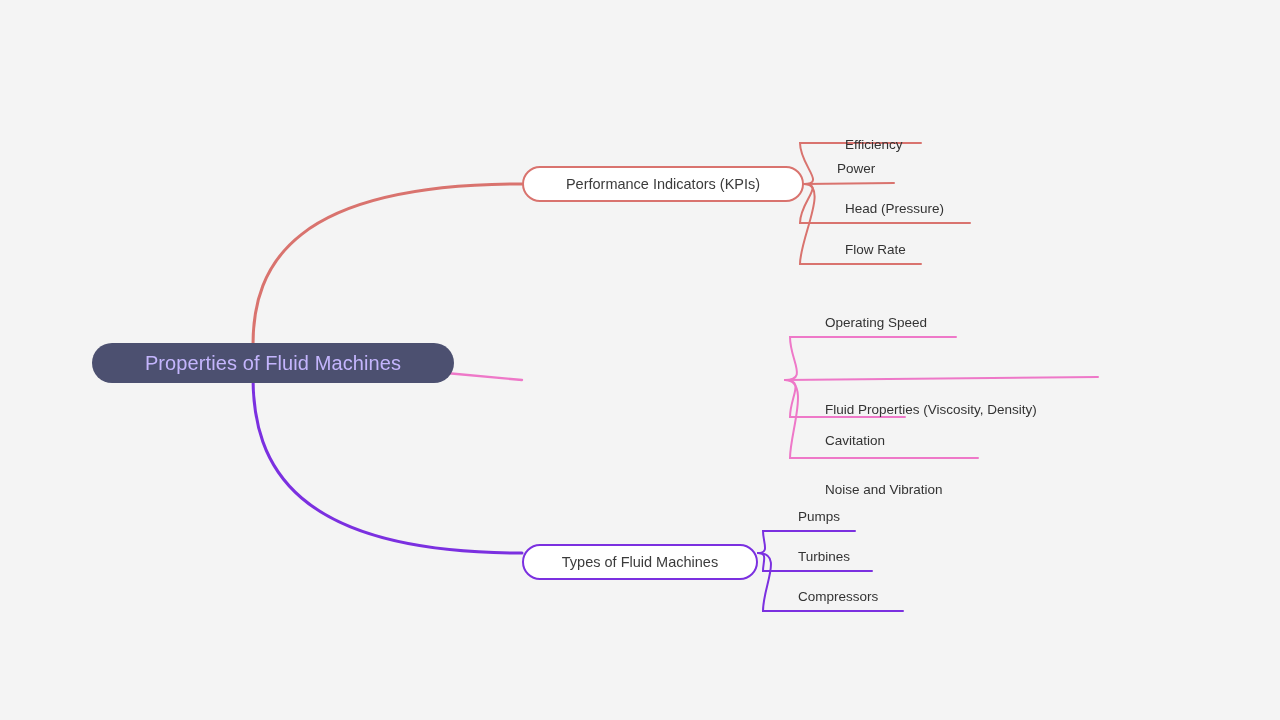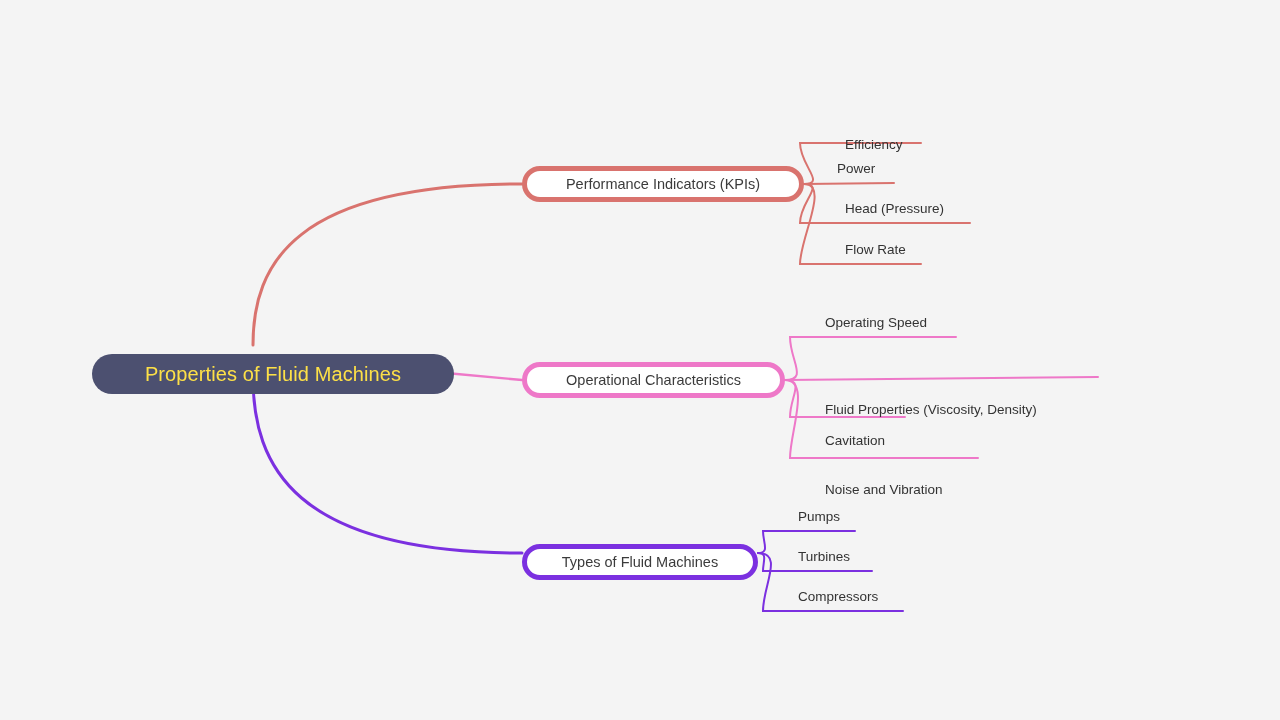--- a/index.html
+++ b/index.html
@@ -53,21 +53,21 @@
   }
 
   
   .branch-node {
     position: absolute;
     display: flex;
     align-items: center;
     justify-content: center;
     background: #ffffff;
     border-radius: 999px;
-    border: 5px solid #0c4a6e;
+    border: 2px solid #0c4a6e;
     font-size: 14.5px;
     color: #3b3b3b;
     white-space: nowrap;
     box-sizing: border-box;
     padding: 0 20px;
   }
 
   
   .leaf-node {
     position: absolute;
@@ -94,43 +94,40 @@
       <path d="M 785 380 C 805.35 380, 790 396.65, 790 417 L 905 417" fill="none" stroke="#ee78c8" stroke-width="2" stroke-linecap="round"></path>
       <path d="M 785 380 C 811 380, 790 432, 790 458 L 978 458" fill="none" stroke="#ee78c8" stroke-width="2" stroke-linecap="round"></path>
       <path d="M 253 377 C 253 465, 293 553, 522 553" fill="none" stroke="#7b30e0" stroke-width="3" stroke-linecap="round"></path>
       <path d="M 758 553 C 770.1 553, 763 543.1, 763 531 L 855 531" fill="none" stroke="#7b30e0" stroke-width="2" stroke-linecap="round"></path>
       <path d="M 758 553 C 768 553, 763 561, 763 571 L 872 571" fill="none" stroke="#7b30e0" stroke-width="2" stroke-linecap="round"></path>
       <path d="M 758 553 C 784 553, 763 585, 763 611 L 903 611" fill="none" stroke="#7b30e0" stroke-width="2" stroke-linecap="round"></path>
     </svg>
 
   <div class="node-layer">
 
-    <div class="central-node" id="central-node" style="left: 92px; top: 354px; width: 362px; height: 40px; background: rgb(76, 80, 112); color: #fde047;">
+    <div class="central-node" id="central-node" style="left: 92px; top: 343px; width: 362px; height: 40px; background: rgb(76, 80, 112); color: #c4b5fd;">
       <span>Properties of Fluid Machines</span>
     </div>
 
     <div class="branch-node" id="branch-0" style="left: 522px; top: 166px; width: 282px; height: 36px; border-color: rgb(217, 115, 110);">
       <span>Performance Indicators (KPIs)</span>
     </div>
     <div class="leaf-node" id="leaf-0-0" style="left: 845px; top: 138px;">
       <span>Efficiency</span>
     </div>
     <div class="leaf-node" id="leaf-0-1" style="left: 837px; top: 162px;">
       <span>Power</span>
     </div>
     <div class="leaf-node" id="leaf-0-2" style="left: 845px; top: 202px;">
       <span>Head (Pressure)</span>
     </div>
     <div class="leaf-node" id="leaf-0-3" style="left: 845px; top: 243px;">
       <span>Flow Rate</span>
     </div>
 
-    <div class="branch-node" id="branch-1" style="left: 522px; top: 362px; width: 263px; height: 36px; border-color: rgb(238, 120, 200);">
-      <span>Operational Characteristics</span>
-    </div>
     <div class="leaf-node" id="leaf-1-0" style="left: 825px; top: 316px;">
       <span>Operating Speed</span>
     </div>
     <div class="leaf-node" id="leaf-1-1" style="left: 825px; top: 356px; margin-top: 47px;">
       <span>Fluid Properties (Viscosity, Density)</span>
     </div>
     <div class="leaf-node" id="leaf-1-2" style="left: 825px; top: 396px; margin-top: 38px;">
       <span>Cavitation</span>
     </div>
     <div class="leaf-node" id="leaf-1-3" style="left: 825px; top: 437px; margin-top: 46px;">

